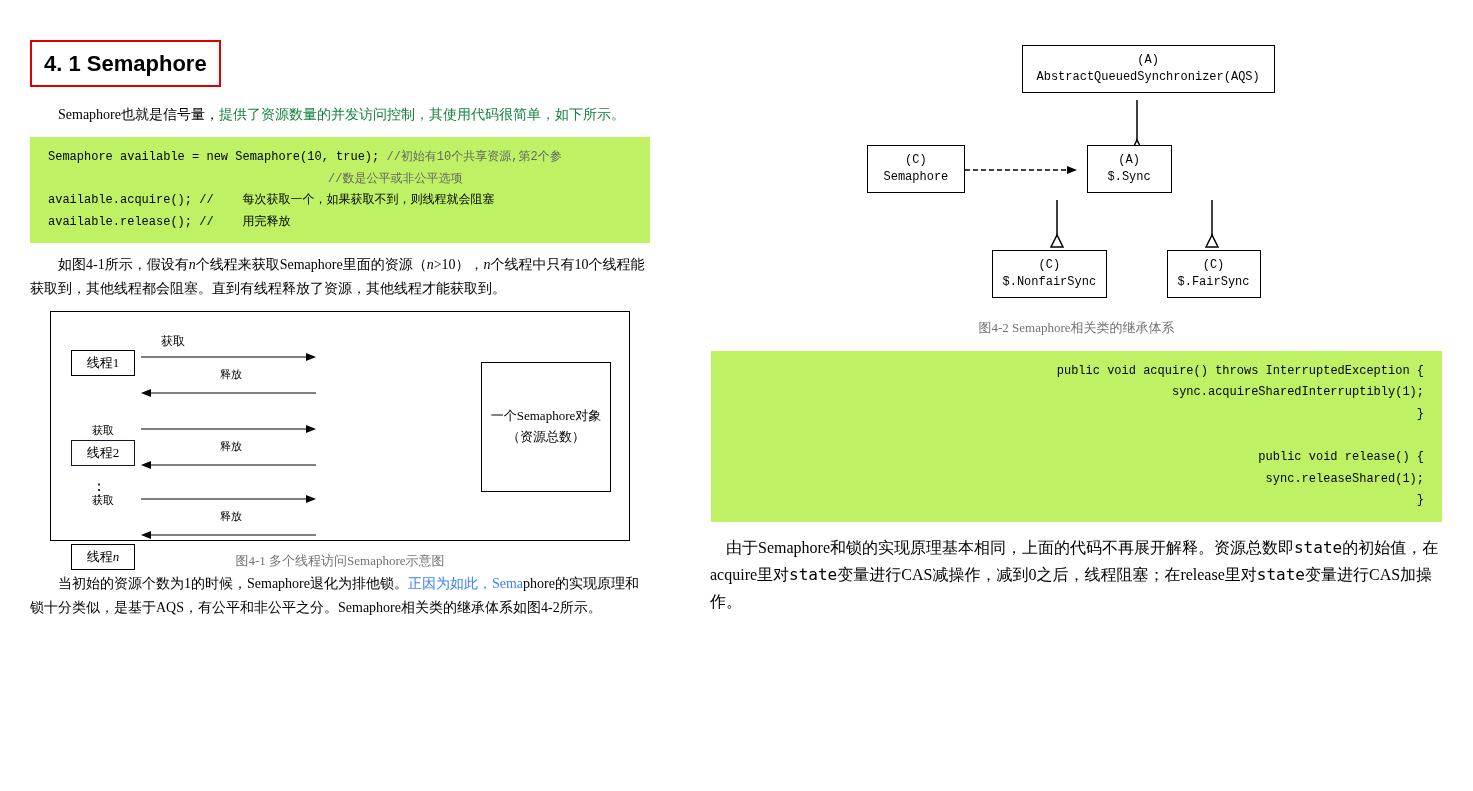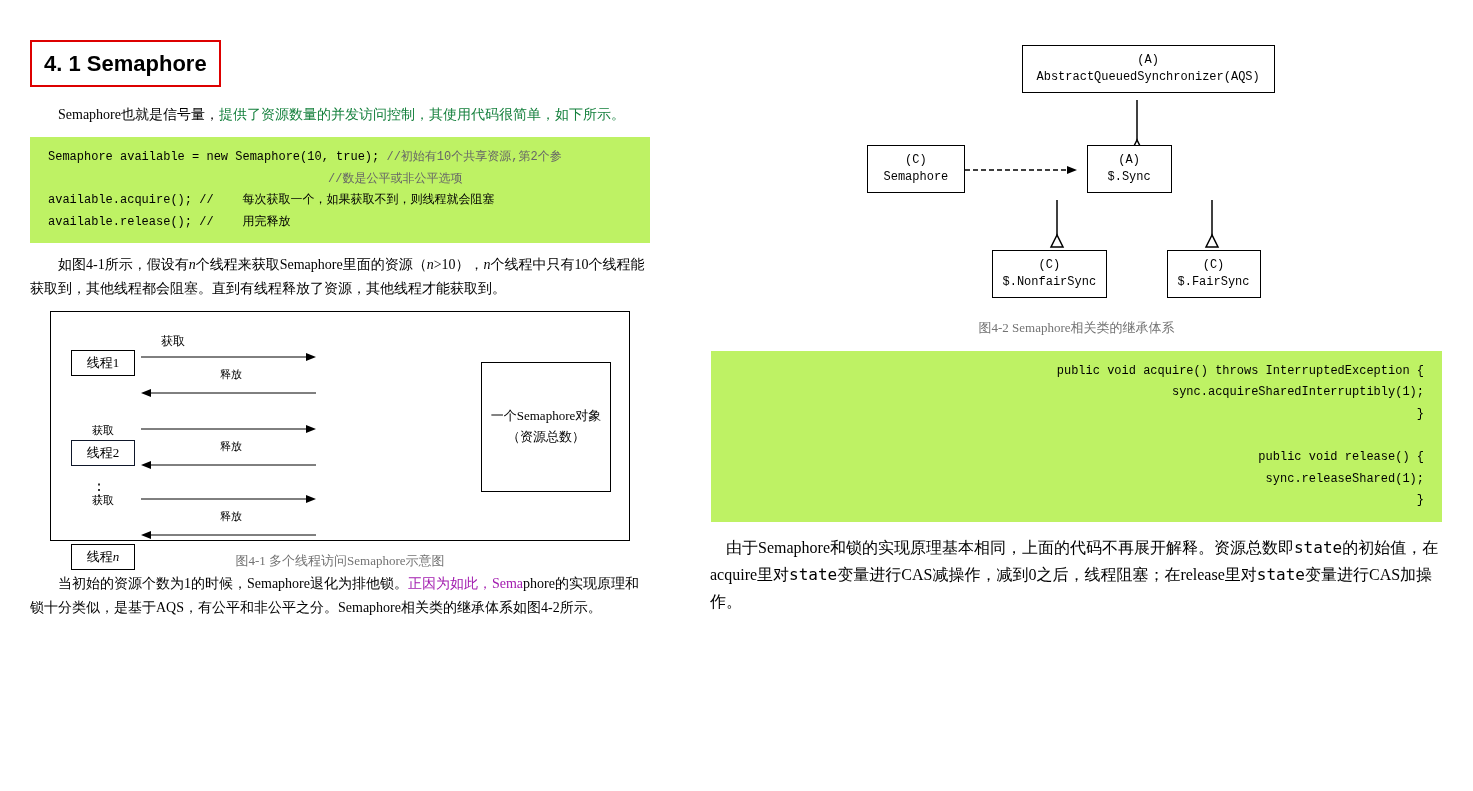--- a/index.html
+++ b/index.html
@@ -37,21 +37,21 @@
       margin-bottom: 16px;
       color: #000;
     }
     .text-block {
       margin-bottom: 10px;
       text-indent: 2em;
       font-size: 14px;
       line-height: 1.7;
     }
     .text-blue { color: #15803d; }
-    .text-red { color: #a21caf; }
+    .text-red { color: #3b82f6; }
     .code-block {
       background: #bef264;
       padding: 10px 18px;
       font-family: "Courier New", Courier, monospace;
       font-size: 12px;
       line-height: 1.8;
       margin: 10px 0;
       color: #000;
     }
     .code-comment { color: #666; }

